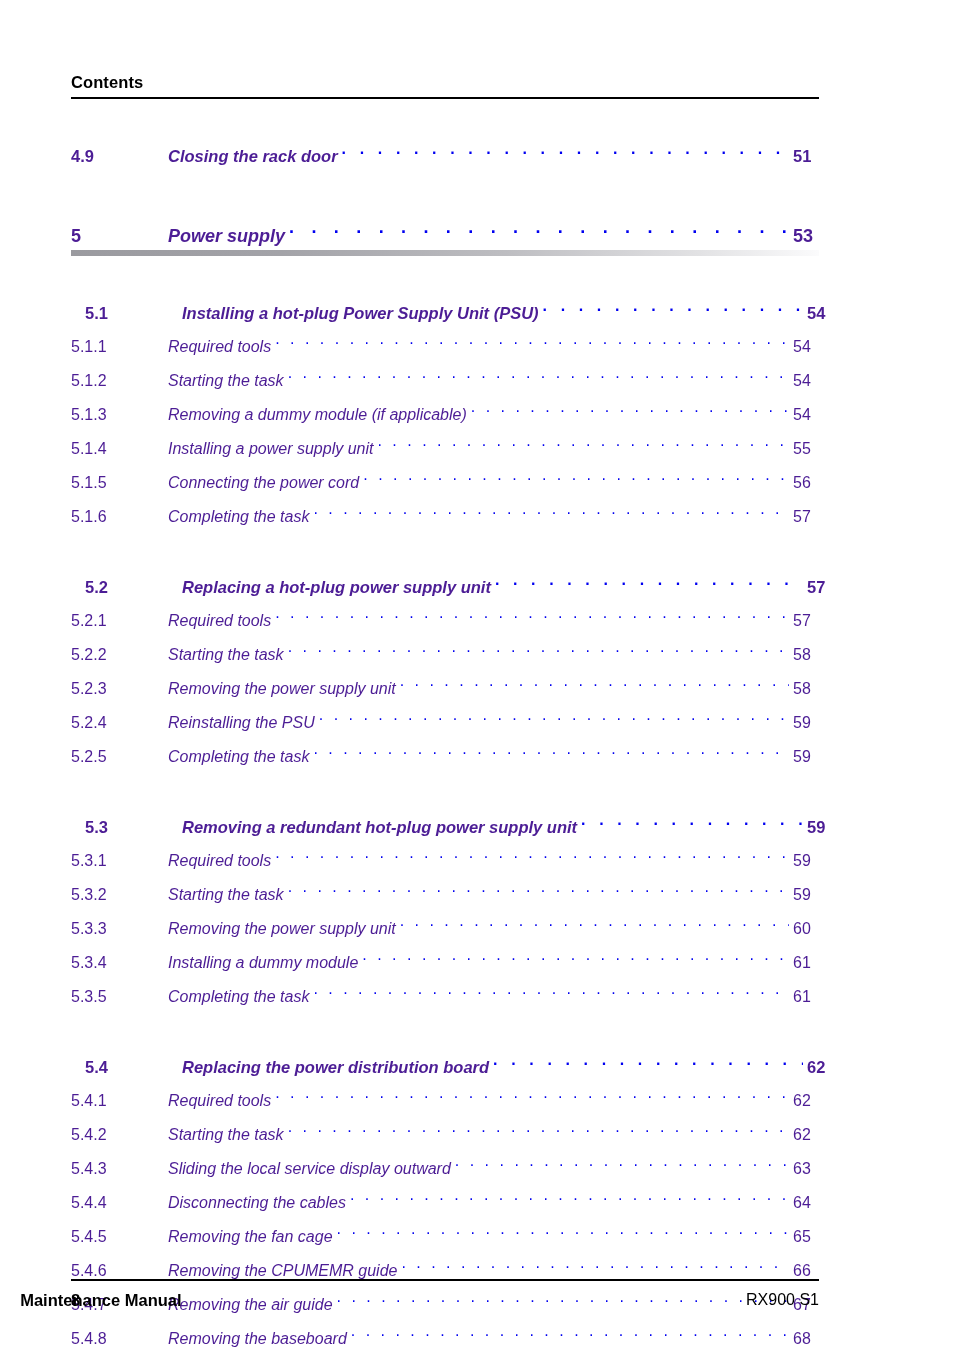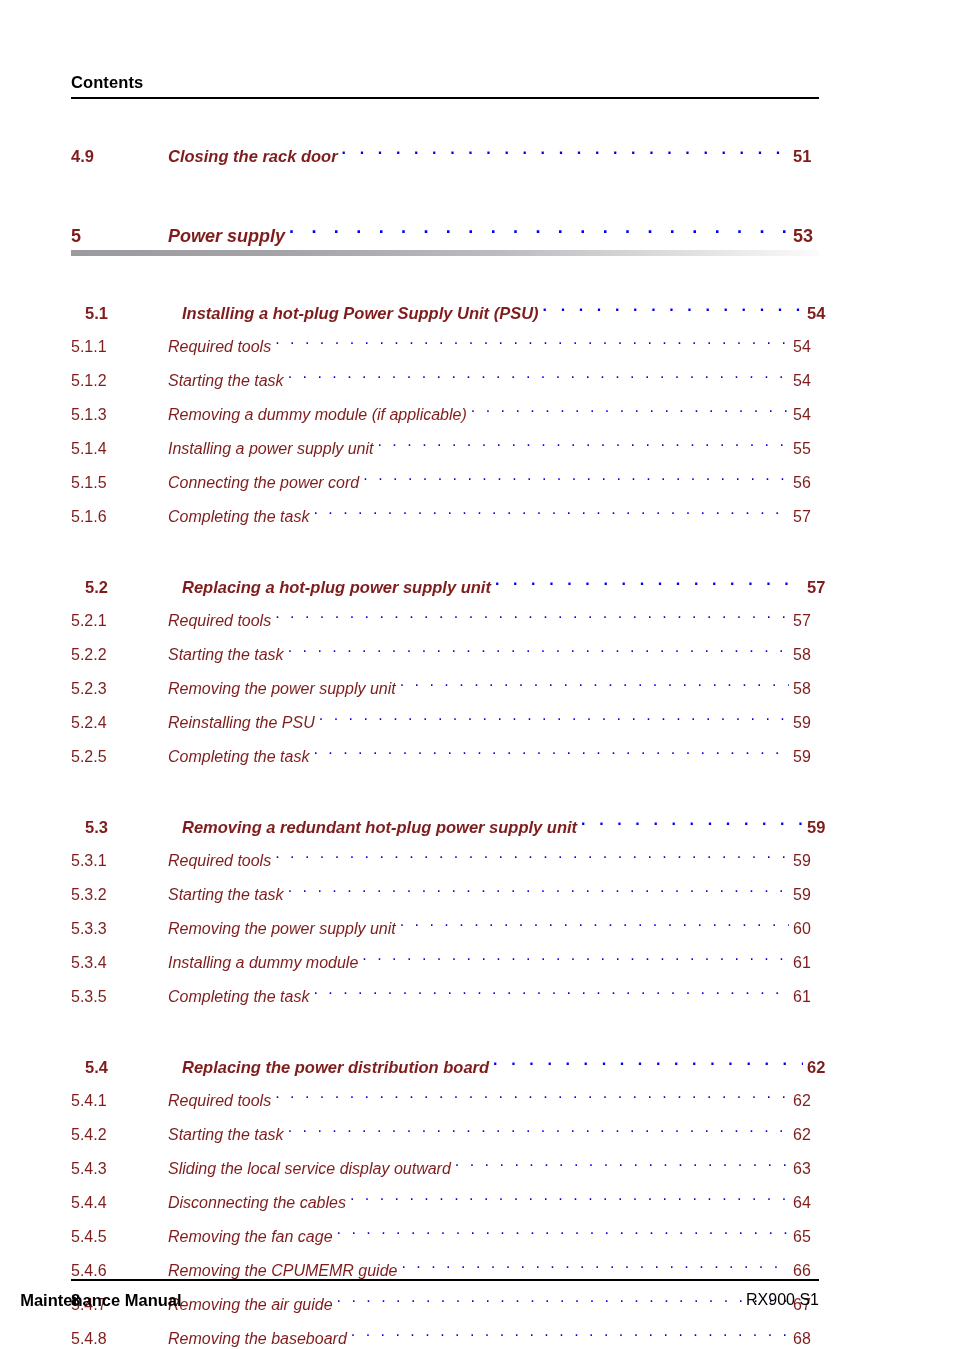--- a/index.html
+++ b/index.html
@@ -50,21 +50,21 @@
     position: absolute;
     left: 71px;
     top: 136px;
     width: 748px;
   }
 
   .row {
     display: flex;
     align-items: baseline;
     width: 748px;
-    color: #7f1d1d;
+    color: #4c1d95;
     white-space: nowrap;
   }
 
   .num {
     flex: 0 0 97px;
     width: 97px;
     font-size: 16px;
     line-height: 26px;
   }
   .title {

